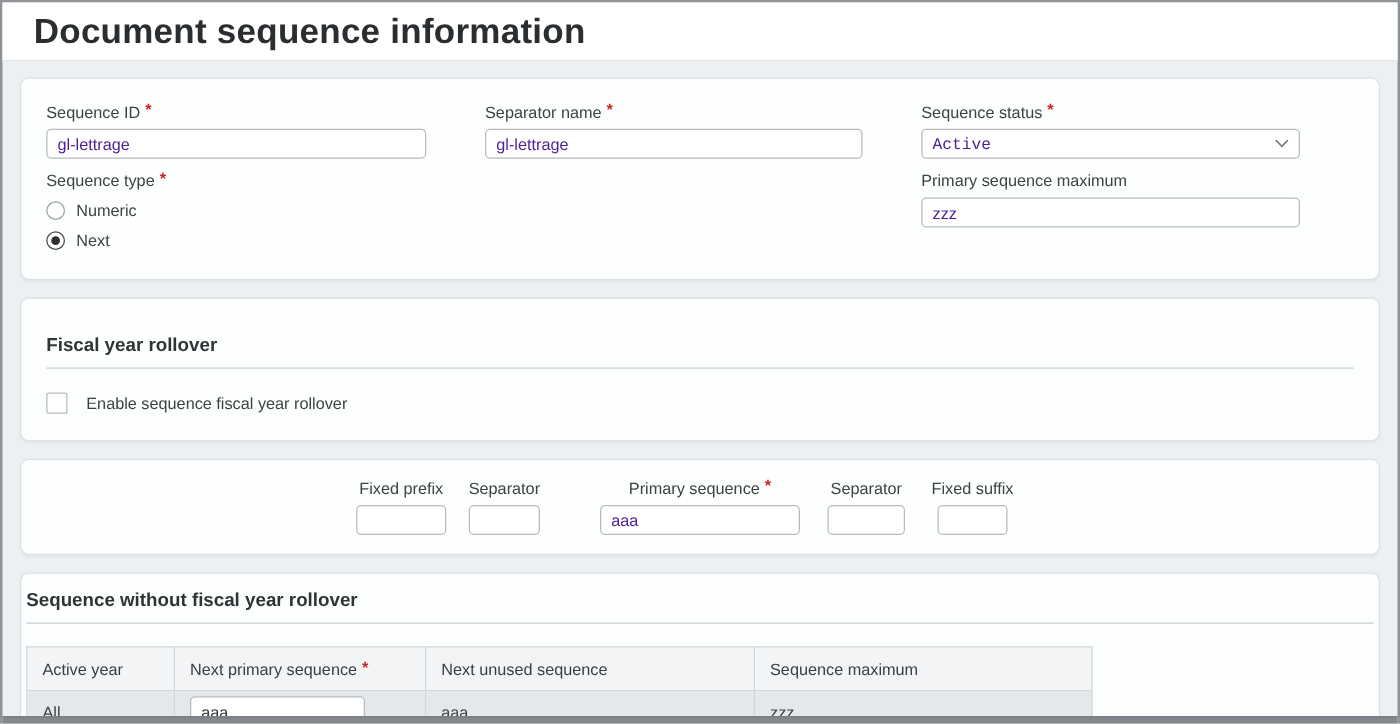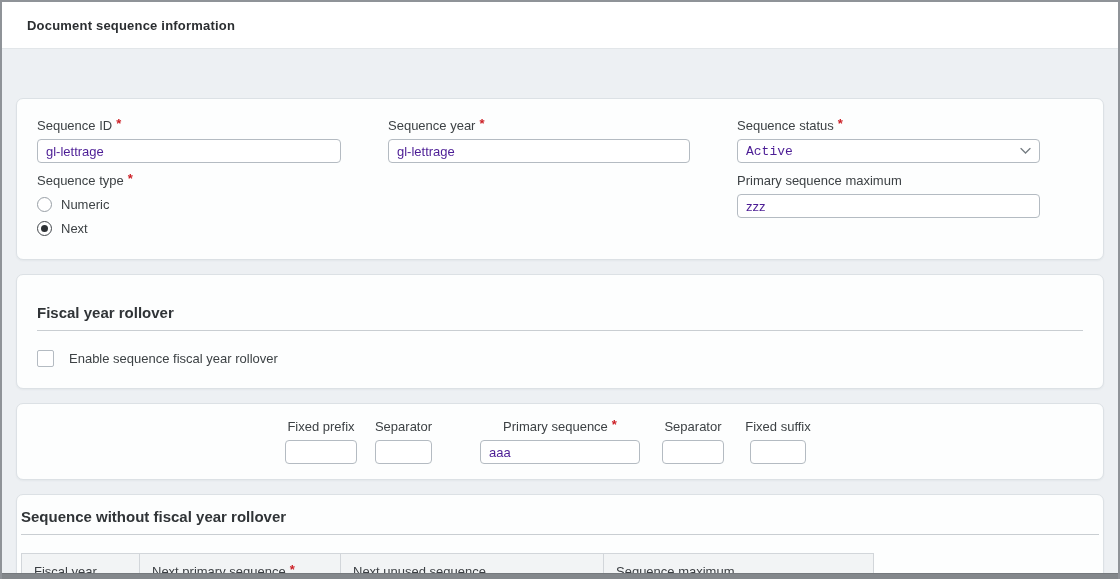--- a/index.html
+++ b/index.html
@@ -11,26 +11,25 @@
     border:2px solid #8f9398; border-bottom:none;
     display:flex; flex-direction:column;
     background:#edf0f3;
   }
 
   .titlebar {
     flex:0 0 47px; background:#ffffff;
     display:flex; align-items:center; padding-left:25px;
     border-bottom:1px solid #e2e6e9; box-sizing:border-box;
   }
-  .title { font-size:13px; font-weight:700; color:#2b2e31; letter-spacing:0.2px; }
+  .title { font-size:28px; font-weight:700; color:#2b2e31; letter-spacing:0.2px; }
 
   .content {
     flex:1; padding:13px 14px; display:flex; flex-direction:column; gap:14px;
     overflow:hidden;
-    margin-top:36px;
   }
 
   .card {
     background:#fdfefe; border:1px solid #dce1e5; border-radius:7px;
     box-shadow:0 1px 2px rgba(40,60,80,0.05); box-sizing:border-box;
   }
 
   
   .card.general { padding:19px 20px 20px; }
   .fields-grid { display:grid; grid-template-columns:304px 302px 303px; column-gap:47px; row-gap:10px; }
@@ -96,21 +95,21 @@
 
     <div class="card general">
       <div class="fields-grid">
 
         <div class="field">
           <div class="field-label"><span>Sequence ID</span><span class="req">*</span></div>
           <input class="text-input" type="text" value="gl-lettrage" style="">
         </div>
 
         <div class="field">
-          <div class="field-label"><span>Sequence year</span><span class="req">*</span></div>
+          <div class="field-label"><span>Separator name</span><span class="req">*</span></div>
           <input class="text-input" type="text" value="gl-lettrage" style="">
         </div>
 
         <div class="field">
           <div class="field-label"><span>Sequence status</span><span class="req">*</span></div>
           <div class="select-wrap">
             <select class="text-input">
               <option>Active</option>
             </select>
             <span class="chevron">
@@ -185,21 +184,21 @@
 
       <table class="seq-table">
         <colgroup>
           <col style="width:118px">
             <col style="width:201px">
             <col style="width:263px">
             <col style="width:270px">
         </colgroup>
         <thead>
           <tr>
-            <th><span>Fiscal year</span></th>
+            <th><span>Active year</span></th>
             <th><span>Next primary sequence</span><span class="req">*</span></th>
             <th><span>Next unused sequence</span></th>
             <th><span>Sequence maximum</span></th>
           </tr>
         </thead>
         <tbody>
           <tr>
             <td>All</td>
             <td>
               <input class="cell-input" type="text" value="aaa" style="">

